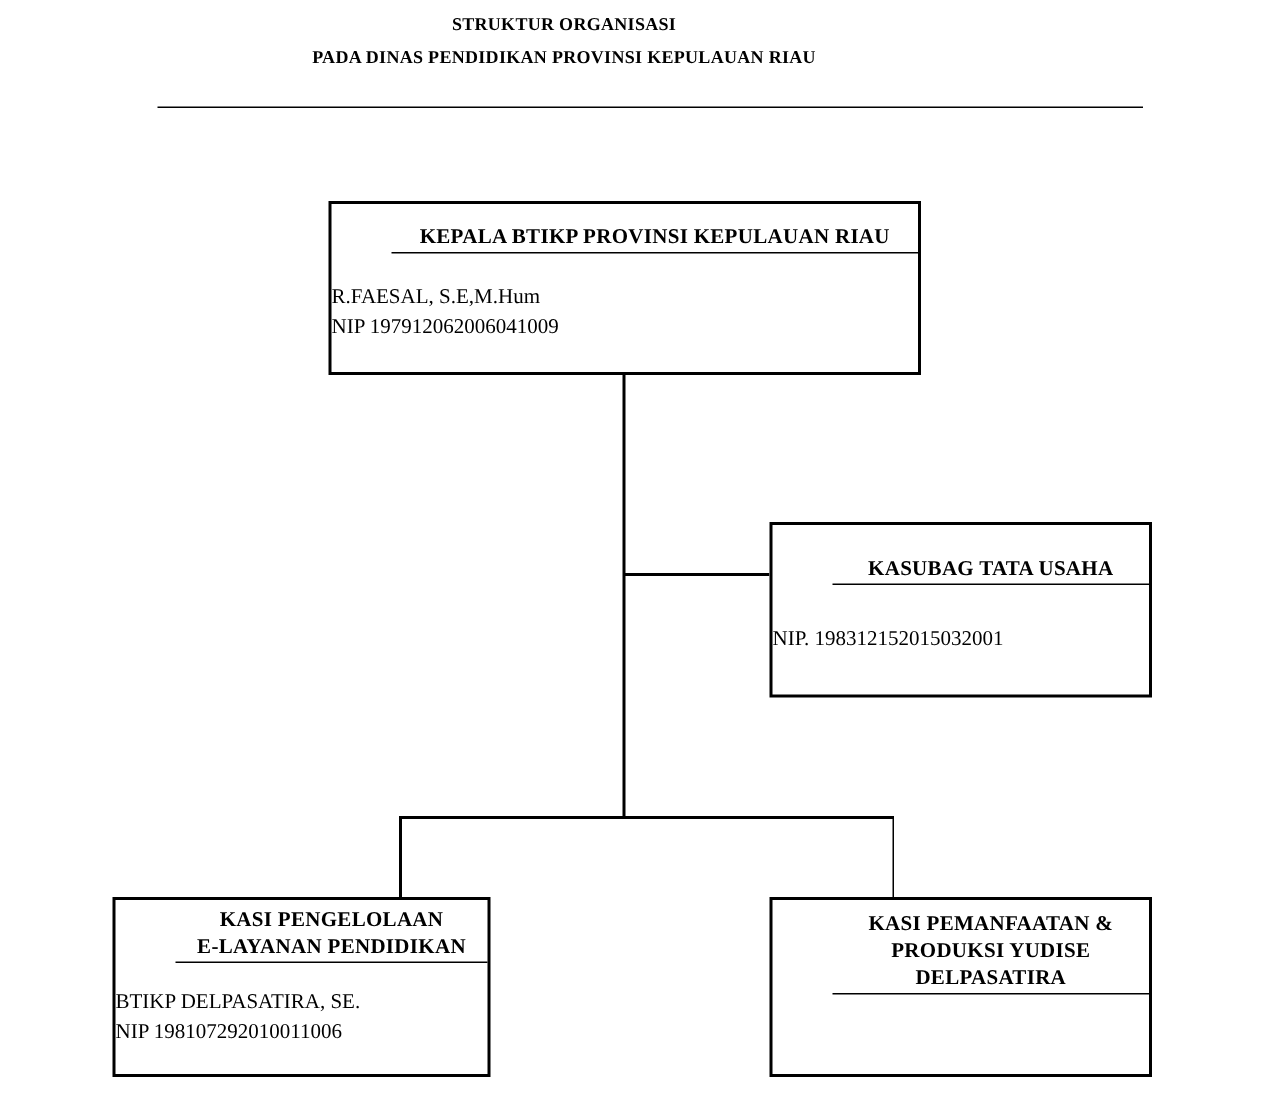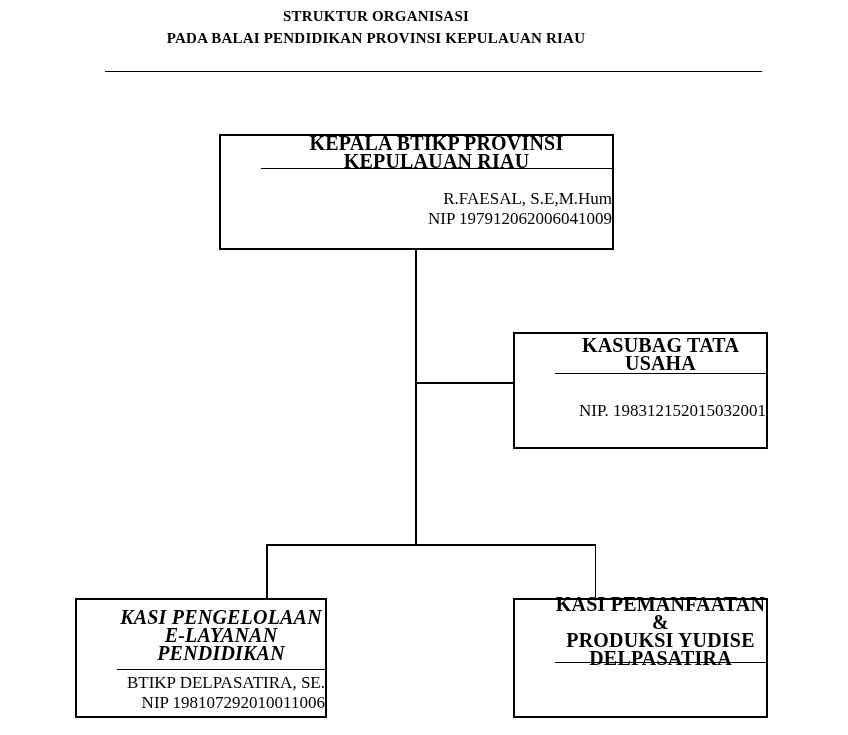--- a/index.html
+++ b/index.html
@@ -3,81 +3,81 @@
 <meta charset="utf-8">
 <style>
   html, body { margin:0; padding:0; background:#ffffff; }
   .canvas {
     position:relative; width:848px; height:735px; background:#ffffff;
     font-family:"Liberation Serif","DejaVu Serif",serif; color:#000;
     overflow:hidden;
   }
   .title-block {
     position:absolute; top:5px; left:0; width:752px;
-    text-align:center; font-weight:bold; font-size:15px; line-height:22px;
+    text-align:center; font-weight:bold; font-size:12px; line-height:22px;
     letter-spacing:0.2px;
   }
   .title-underline {
     position:absolute; left:105px; top:71px; width:657px; height:0;
     border-top:1.6px solid #000;
   }
   .org-box {
     position:absolute; border:2px solid #000; box-sizing:border-box;
     background:#ffffff; display:flex; flex-direction:column;
   }
   .box-header {
     border-bottom:1.5px solid #000; box-sizing:border-box;
-    display:flex; flex-direction:column; align-items:center; justify-content:center;
-    font-weight:bold; font-size:20px; line-height:18px; text-align:center;
+    display:flex; flex-direction:column; align-items:center; justify-content:flex-end;
+    font-weight:bold; font-size:14px; line-height:18px; text-align:center;
     letter-spacing:0.2px; flex-shrink:0;margin-left:40px;
   }
   .box-body {
-    flex:1; display:flex; flex-direction:column; align-items:flex-end; justify-content:center;
-    font-size:17px; line-height:20px; text-align:center;
+    flex:1; display:flex; flex-direction:column; align-items:flex-start; justify-content:center;
+    font-size:14px; line-height:20px; text-align:center;
   }
   .connector { position:absolute; background:#000; }
 </style>
 </head>
 <body>
 
 <div class="canvas">
 
   <div class="title-block">
     <div>STRUKTUR ORGANISASI</div>
-    <div>PADA BALAI PENDIDIKAN PROVINSI KEPULAUAN RIAU</div>
+    <div>PADA DINAS PENDIDIKAN PROVINSI KEPULAUAN RIAU</div>
   </div>
   <div class="title-underline"></div>
 
   <div class="connector" style="left:415px; top:250px; width:1.5px; height:294px;"></div>
   <div class="connector" style="left:416px; top:382px; width:97px; height:1.5px;"></div>
   <div class="connector" style="left:266px; top:544px; width:330px; height:1.5px;"></div>
   <div class="connector" style="left:266px; top:544px; width:1.5px; height:54px;"></div>
   <div class="connector" style="left:594.5px; top:544px; width:1.5px; height:54px;"></div>
 
   <div class="org-box" style="left:219px; top:134px; width:395px; height:116px;">
     <div class="box-header" style="height:33px;">
       <div>KEPALA BTIKP PROVINSI KEPULAUAN RIAU</div>
     </div>
     <div class="box-body">
       <div>R.FAESAL, S.E,M.Hum</div>
       <div>NIP 197912062006041009</div>
     </div>
   </div>
 
-  <div class="org-box" style="left:513px; top:332px; width:255px; height:117px;">
+  <div class="org-box" style="left:513px; top:348px; width:255px; height:117px;">
     <div class="box-header" style="height:40px;">
       <div>KASUBAG TATA USAHA</div>
     </div>
     <div class="box-body">
       <div>NIP. 198312152015032001</div>
     </div>
   </div>
 
   <div class="org-box" style="left:75px; top:598px; width:252px; height:120px;">
-    <div class="box-header" style="height:70px;font-style:italic;">
+    <div class="box-header" style="height:42px;">
       <div>KASI PENGELOLAAN</div>
       <div>E-LAYANAN PENDIDIKAN</div>
     </div>
     <div class="box-body">
       <div>BTIKP DELPASATIRA, SE.</div>
       <div>NIP 198107292010011006</div>
     </div>
   </div>
 
   <div class="org-box" style="left:513px; top:598px; width:255px; height:120px;">

